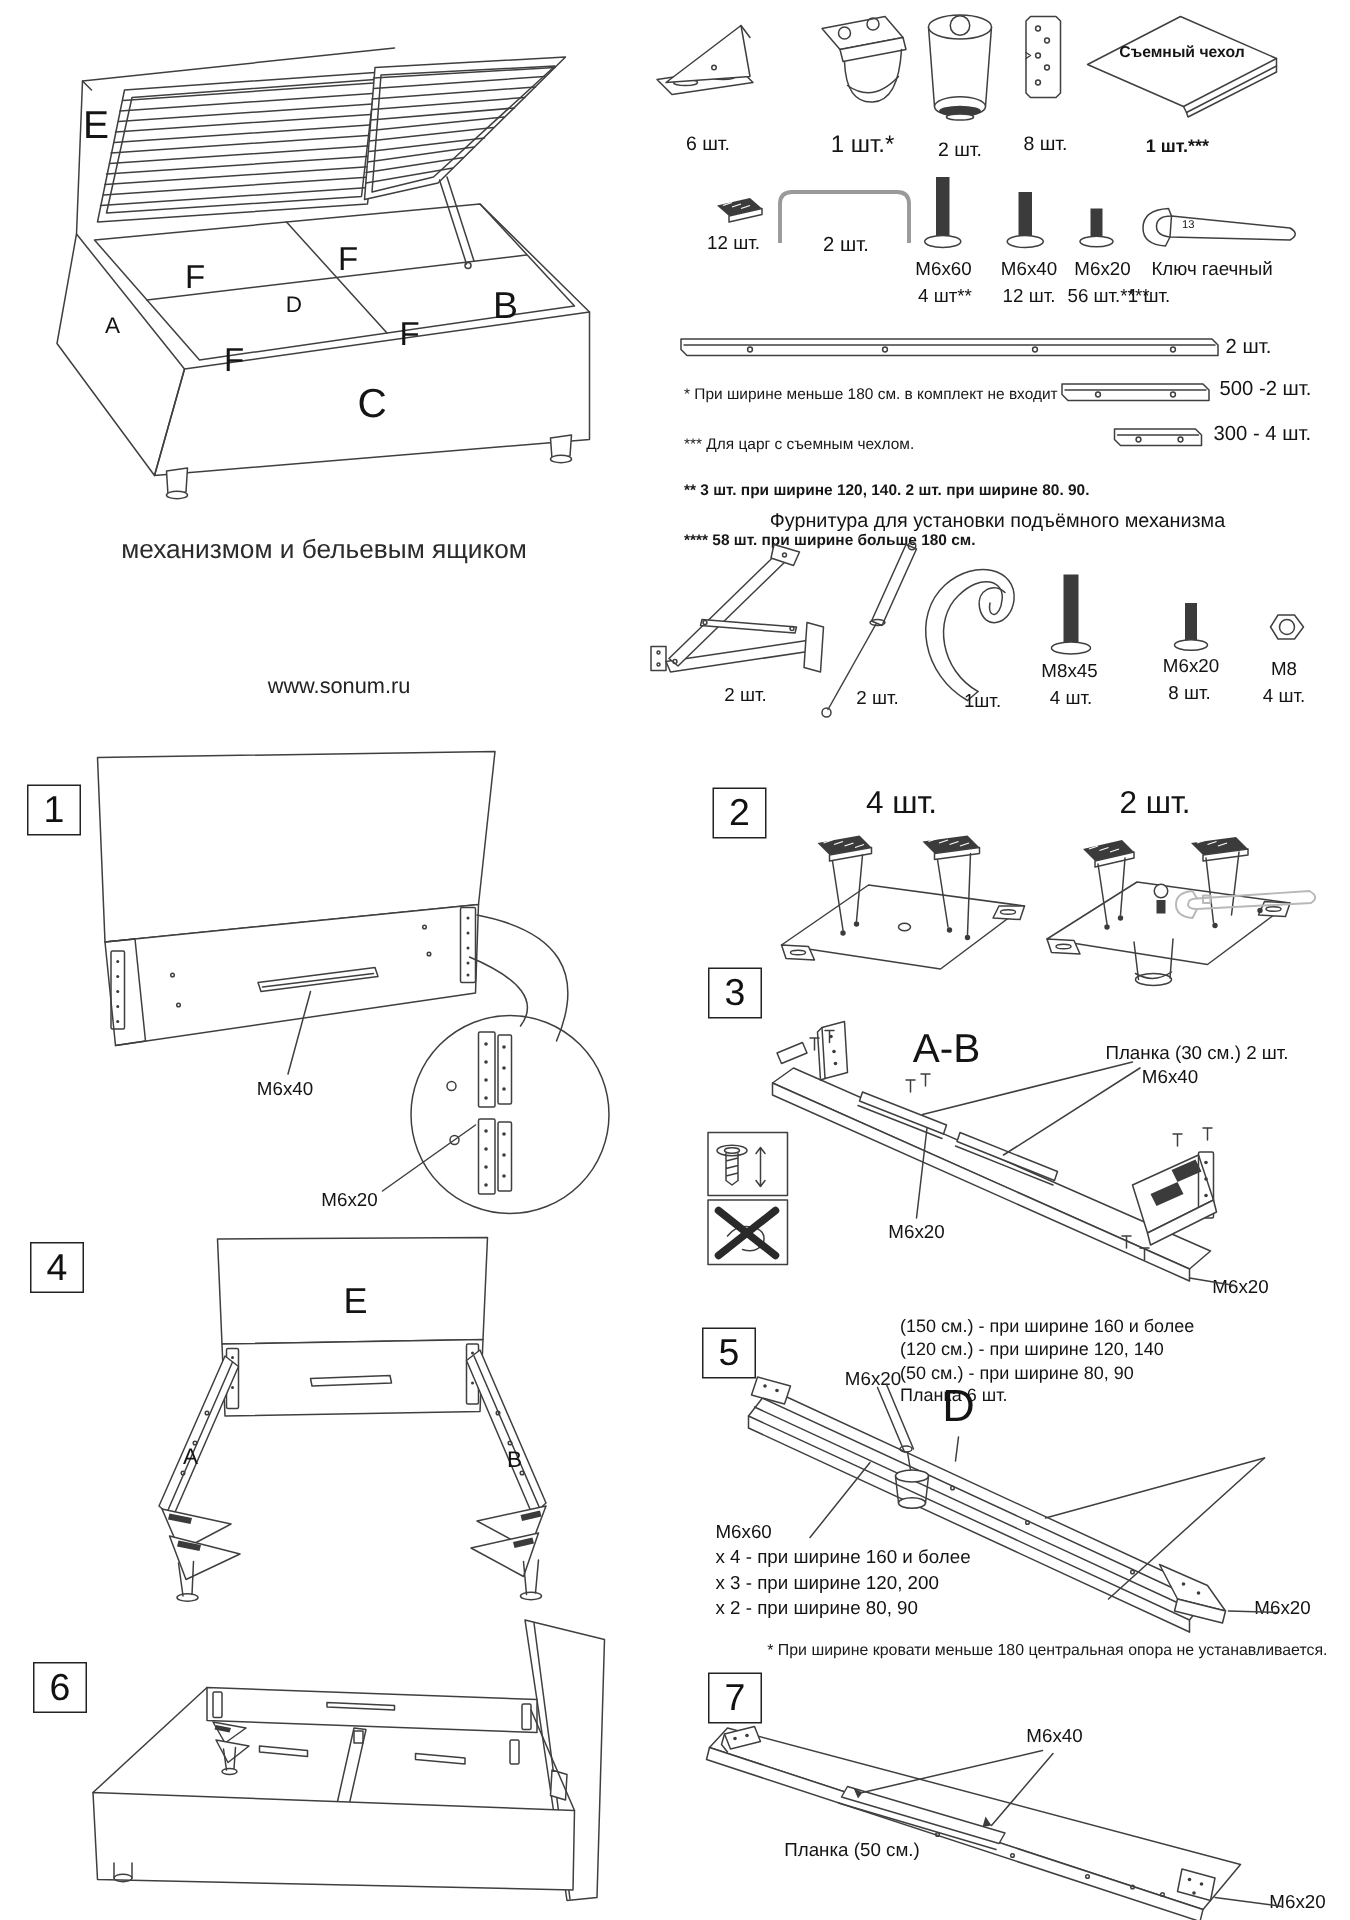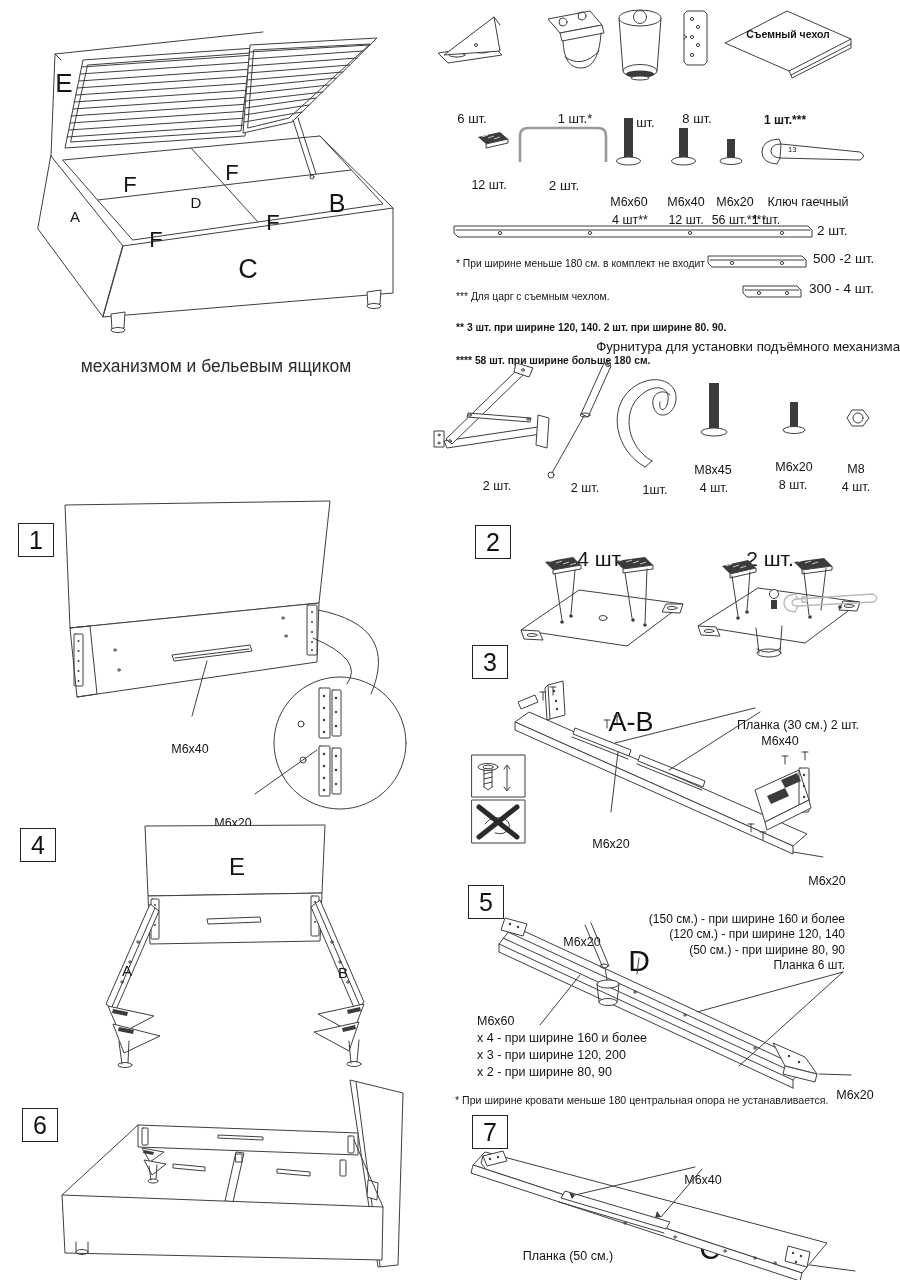--- a/index.html
+++ b/index.html
@@ -7,34 +7,34 @@
         font-family:"Liberation Sans","DejaVu Sans",sans-serif;color:#141414;}
   svg{position:absolute;overflow:visible;}
   .s{stroke:#3f3f3f;fill:none;stroke-width:1;stroke-linejoin:round;stroke-linecap:round;}
   .sf{stroke:#3f3f3f;fill:#ffffff;stroke-width:1;stroke-linejoin:round;}
   .sd{fill:#3b3b3b;stroke:none;}
   .sg{stroke:#b8b8b8;fill:none;stroke-width:1.3;stroke-linejoin:round;}
   .hw{stroke:#ffffff;stroke-width:0.7;}
   .xln{stroke:#2a2a2a;stroke-width:5;stroke-linecap:round;}
   .st{font-family:"Liberation Sans","DejaVu Sans",sans-serif;fill:#141414;}
   .lbl{position:absolute;font-size:12.5px;color:#141414;white-space:nowrap;}
-  .cl{transform:translateX(-50%);text-align:center;margin-top:23px;}
+  .cl{transform:translateX(-50%);text-align:center;}
   .big{font-size:21px;font-weight:500;}
   .stepnum{position:absolute;width:34px;height:32px;border:1.6px solid #222;
            display:flex;align-items:center;justify-content:center;font-size:25px;color:#111;}
   .title{position:absolute;left:0;top:352px;width:432px;text-align:center;
          font-size:17.5px;line-height:28px;color:#2b2b2b;}
   .site{position:absolute;left:0;top:450px;width:452px;text-align:center;font-size:14.5px;color:#222;}
-  .hwhead{position:absolute;left:430px;top:339px;width:470px;text-align:right;font-size:13.2px;font-weight:500;}
+  .hwhead{position:absolute;left:430px;top:339px;width:470px;text-align:center;font-size:13.2px;font-weight:500;}
   .note{position:absolute;left:456px;font-size:10.3px;color:#161616;white-space:nowrap;}
   .b{font-weight:600;margin-top:48px;}
-  .rtblock{position:absolute;left:600px;top:912px;width:245px;text-align:right;
+  .rtblock{position:absolute;left:600px;top:877px;width:245px;text-align:left;
            font-size:12px;line-height:15.3px;color:#141414;}
   .ltblock{position:absolute;left:477px;top:1013px;font-size:12.5px;line-height:17px;color:#141414;}
-  .foot{position:absolute;left:455px;top:1094px;width:445px;text-align:left;font-size:10.6px;color:#1a1a1a;}
+  .foot{position:absolute;left:440px;top:1094px;width:445px;text-align:right;font-size:10.6px;color:#1a1a1a;}
 </style>
 </head>
 <body>
 
 <div id="page">
 
   <svg style="left:15px;top:8px" width="420" height="335" viewBox="0 0 420 335">
     <path class="s" d="M248 24 L40 46 L36 148"></path>
     <path class="s" d="M40 46 L46 52"></path>
 
@@ -128,21 +128,21 @@
         <path class="s" d="M254 30 L257 32 L254 34"></path>
     </g>
     <g>
       <path class="sf" d="M295 38 L357 6 L421 34 L359 66 Z"></path>
       <path class="s" d="M421 34 L421 39 L361 70 L359 66"></path>
       <path class="s" d="M421 39 L421 43 L362 73 L361 70"></path>
       <text class="st" x="358" y="33" font-size="10.5" font-weight="600" text-anchor="middle">Съемный чехол</text>
     </g>
   </svg>
   <div class="lbl cl" style="left:472px;top:88px;font-size:13px">6 шт.</div>
-  <div class="lbl cl" style="left:575px;top:88px;font-size:13px">1 шт.*</div>
+  <div class="lbl cl" style="left:575px;top:88px;font-size:16px">1 шт.*</div>
   <div class="lbl cl" style="left:640px;top:92px;font-size:13px">2 шт.</div>
   <div class="lbl cl" style="left:697px;top:88px;font-size:13px">8 шт.</div>
   <div class="lbl cl" style="left:785px;top:90px;font-size:12px;font-weight:600">1 шт.***</div>
 
   <svg style="left:430px;top:115px" width="470" height="60" viewBox="0 0 470 60">
     <g>
       <path class="sd" d="M48 22 L70 17 L78 24 L56 29 Z"></path>
       <line class="hw" x1="52" y1="22" x2="58" y2="20"></line>
         <line class="hw" x1="58" y1="23" x2="64" y2="21"></line>
       <line class="hw" x1="64" y1="24" x2="70" y2="22"></line>
@@ -205,20 +205,21 @@
   <div class="lbl" style="left:809px;top:281px;font-size:13.5px">300 - 4 шт.</div>
 
   <div class="note" style="top:258px">* При ширине меньше 180 см. в комплект не входит</div>
   <div class="note b" style="top:274px">** 3 шт. при ширине 120, 140. 2 шт. при ширине 80. 90.</div>
   <div class="note" style="top:291px">*** Для царг с съемным чехлом.</div>
   <div class="note b" style="top:307px">**** 58 шт. при ширине больше 180 см.</div>
 
   <div class="title">
     <div>механизмом и бельевым ящиком</div>
   </div>
+  <div class="site">www.sonum.ru</div>
 
   <div class="hwhead">Фурнитура для установки подъёмного механизма</div>
   <svg style="left:430px;top:355px" width="470" height="125" viewBox="0 0 470 125">
     <g>
       <rect class="sf" x="4" y="76" width="10" height="16"></rect>
         <circle class="s" cx="9" cy="80" r="1"></circle>
         <circle class="s" cx="9" cy="88" r="1"></circle>
       <path class="sf" d="M14 86 L108 72 L111 79 L17 93 Z"></path>
       <path class="sf" d="M108 60 L119 63 L117 93 L106 90 Z"></path>
       <path class="sf" d="M16 84 L90 12 L96 17 L22 89 Z"></path>

